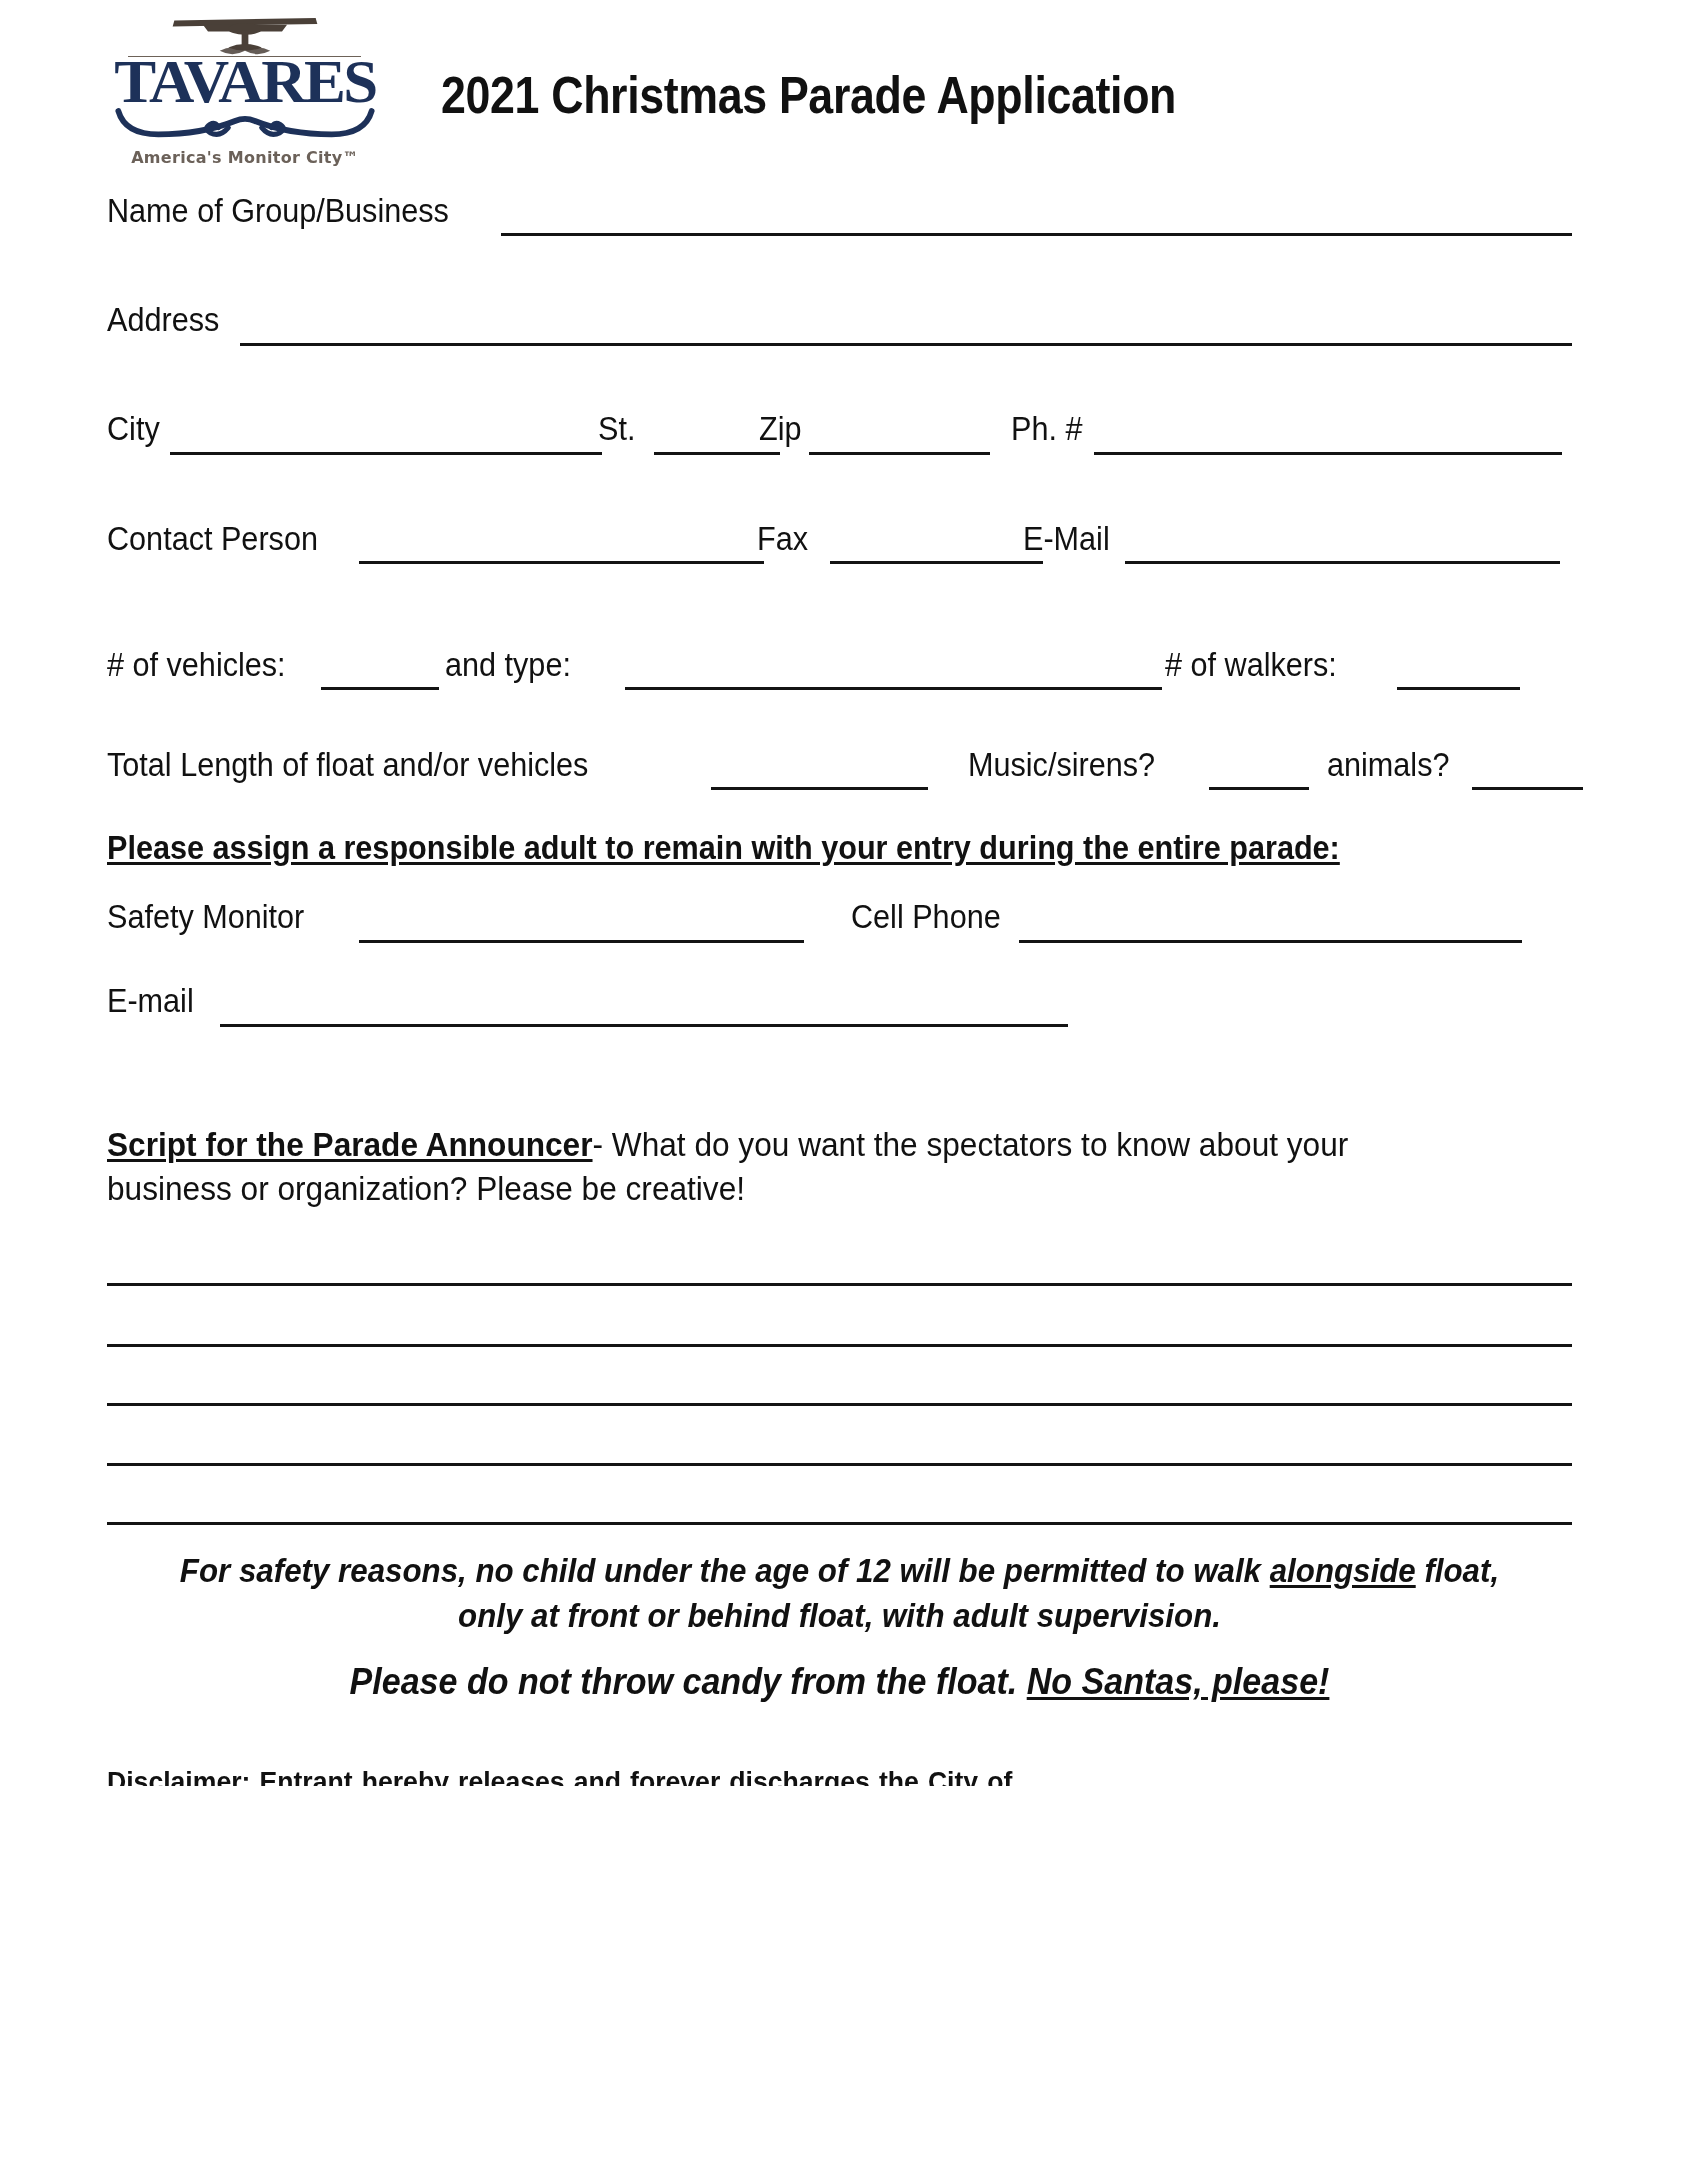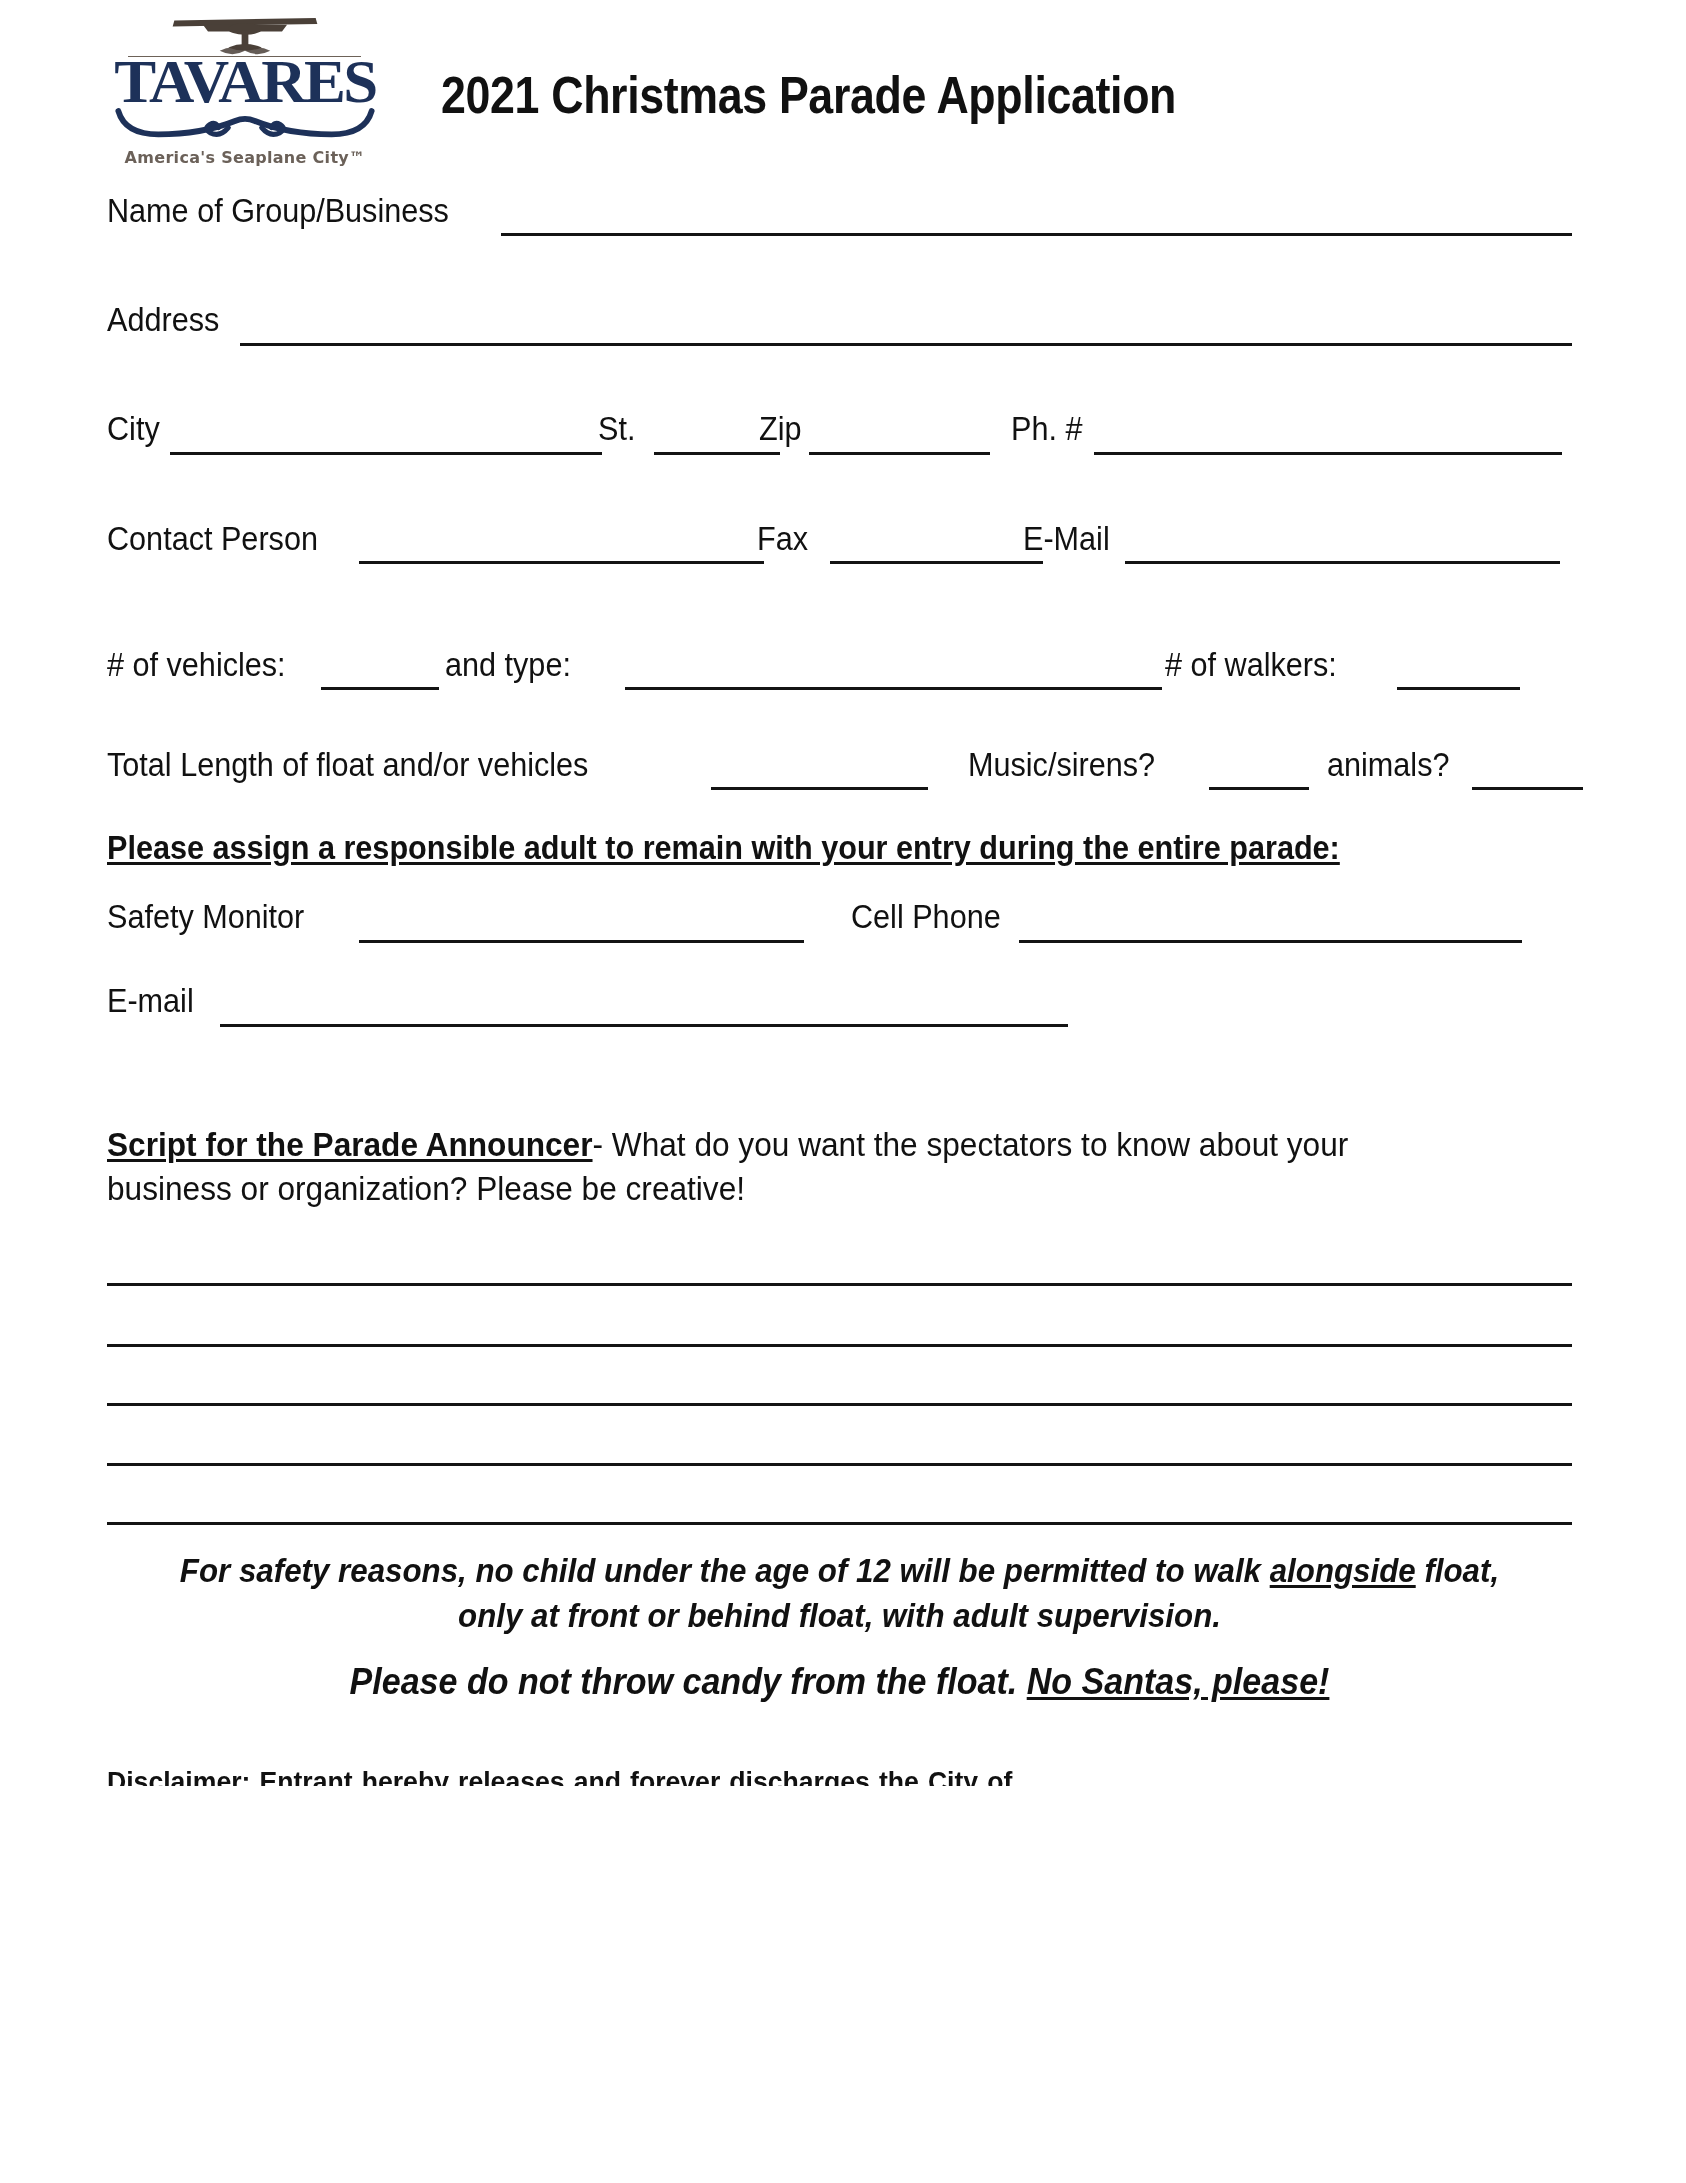--- a/index.html
+++ b/index.html
@@ -211,21 +211,21 @@
       <svg width="272" height="40" viewBox="0 0 324 48" aria-hidden="true">
         <g fill="none" stroke="#1d3159" stroke-width="7" stroke-linecap="round">
           <path d="M10 6 Q18 34 58 34 Q110 34 150 18 Q162 13 174 18 Q214 34 266 34 Q306 34 314 6"></path>
         </g>
         <g fill="none" stroke="#1d3159" stroke-width="6" stroke-linecap="round">
           <path d="M142 26 q-10 12 -22 6 q-8 -5 0 -10 q7 -4 10 4"></path>
           <path d="M182 26 q10 12 22 6 q8 -5 0 -10 q-7 -4 -10 4"></path>
         </g>
       </svg>
     </div>
-    <div class="tag">America's Seaplane City™</div>
+    <div class="tag">America's Monitor City™</div>
   </div>
 
   <div id="doc-title">2021 Christmas Parade Application</div>
 
   <div class="ftext" style="left:107px; top:193px;">Name of Group/Business</div>
   <div class="rule-line" style="left:501px; top:233px; width:1071px;"></div>
 
   <div class="ftext" style="left:107px; top:302px;">Address</div>
   <div class="rule-line" style="left:240px; top:343px; width:1332px;"></div>
 

